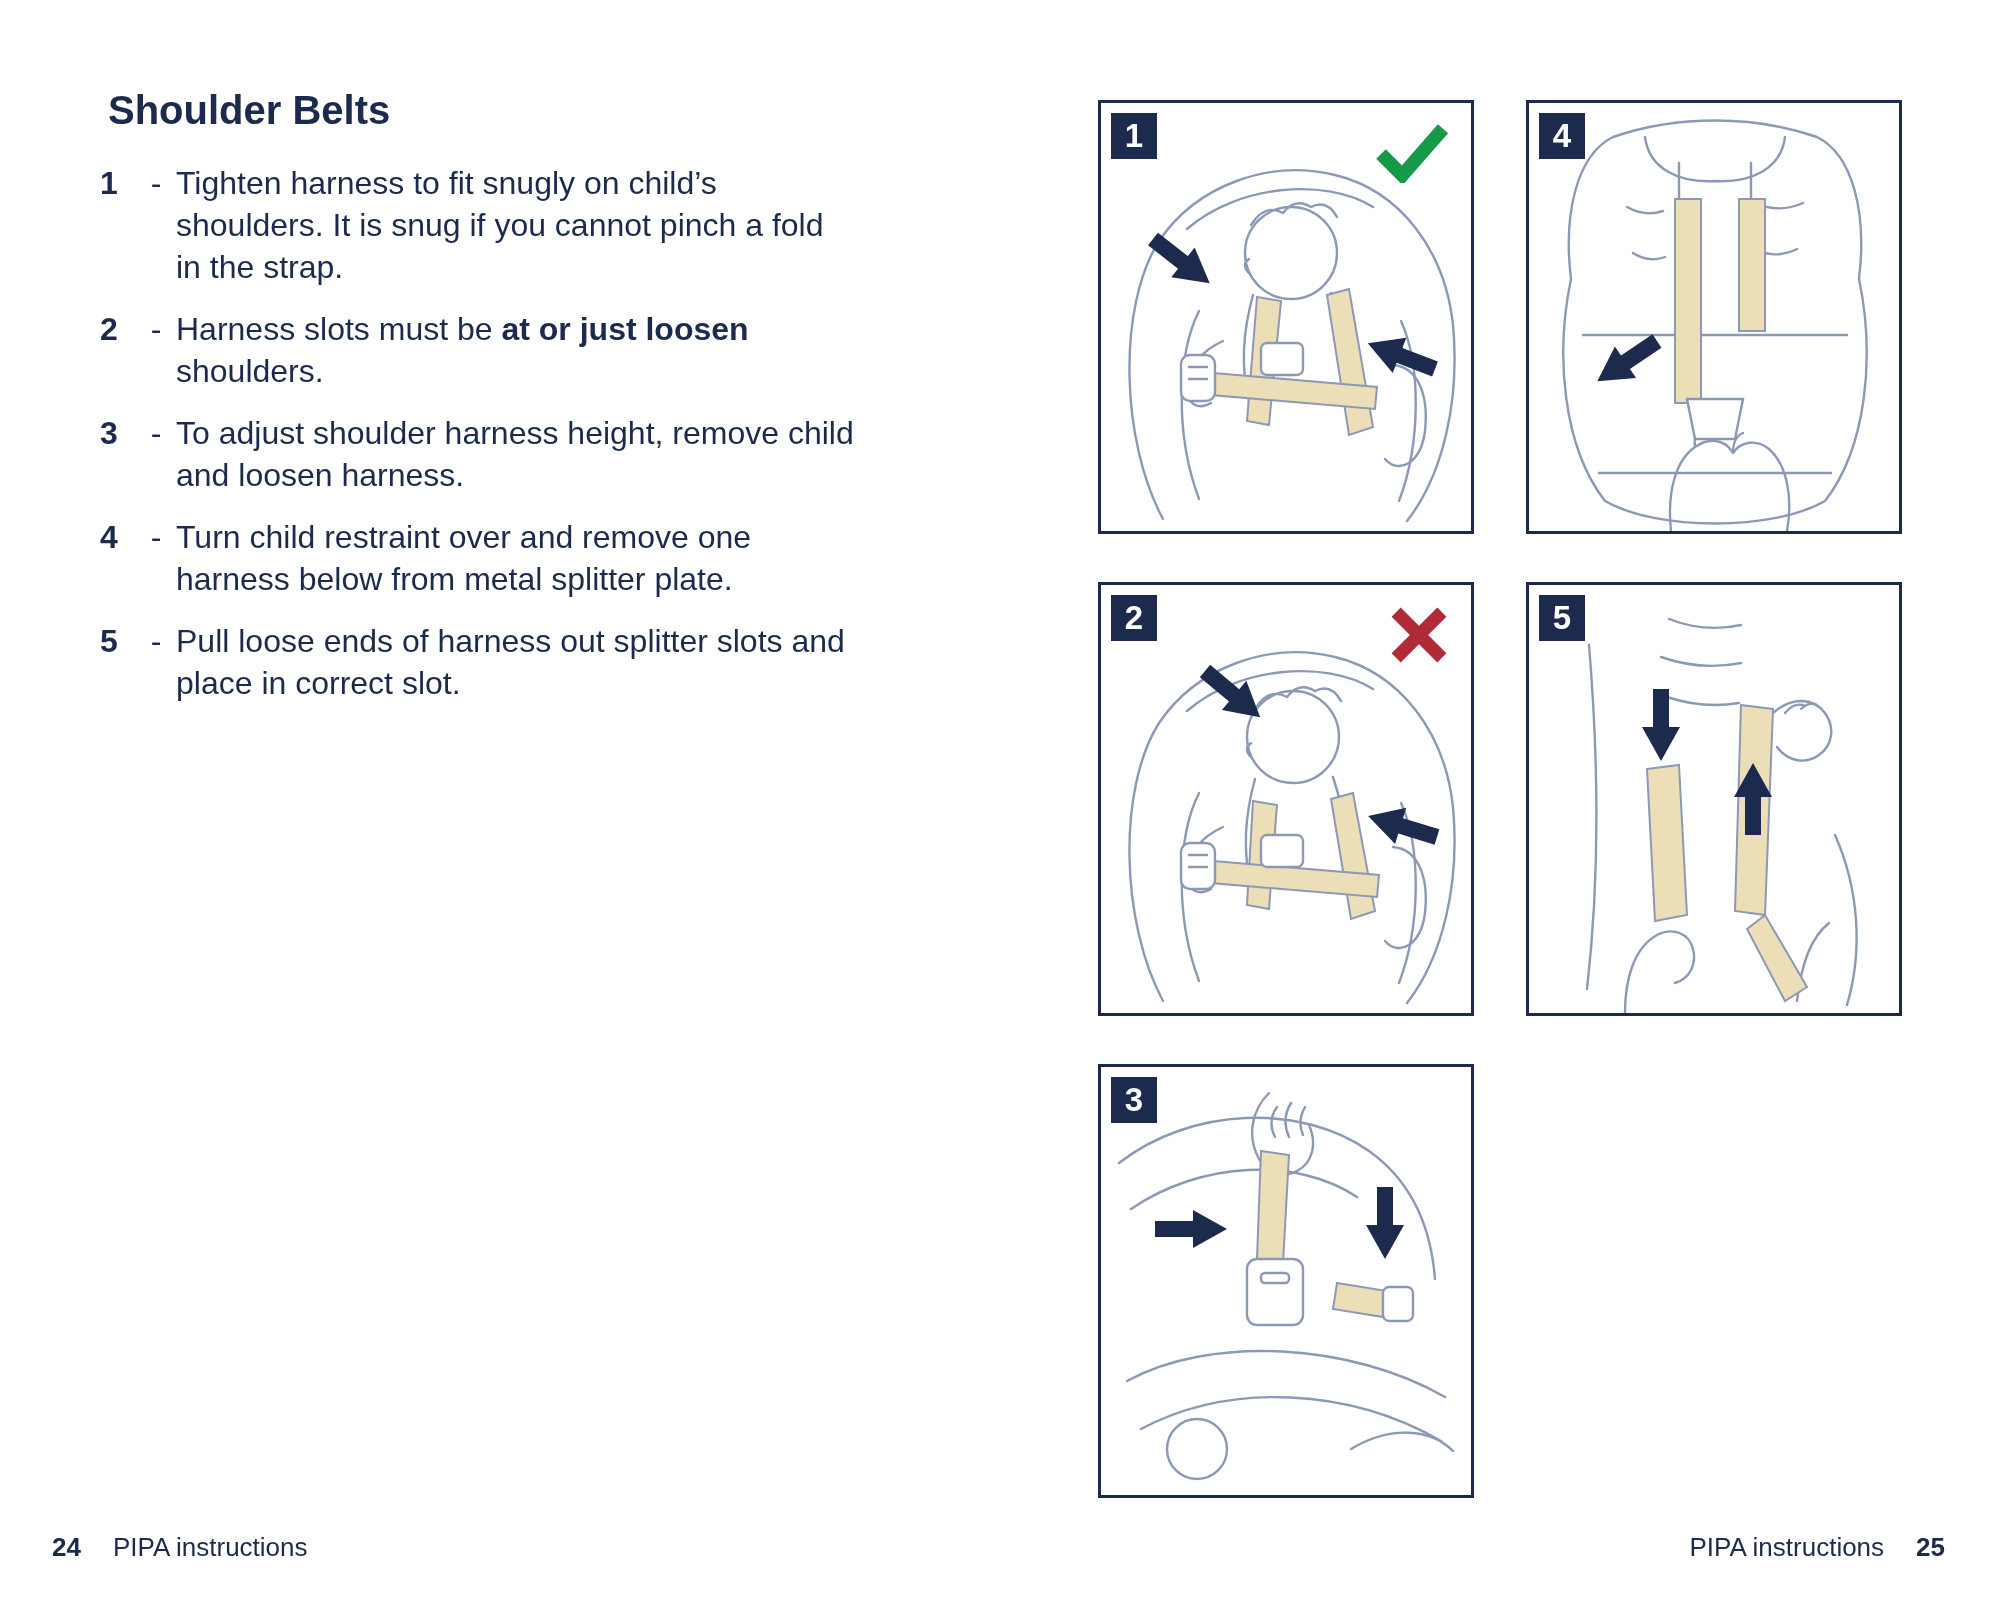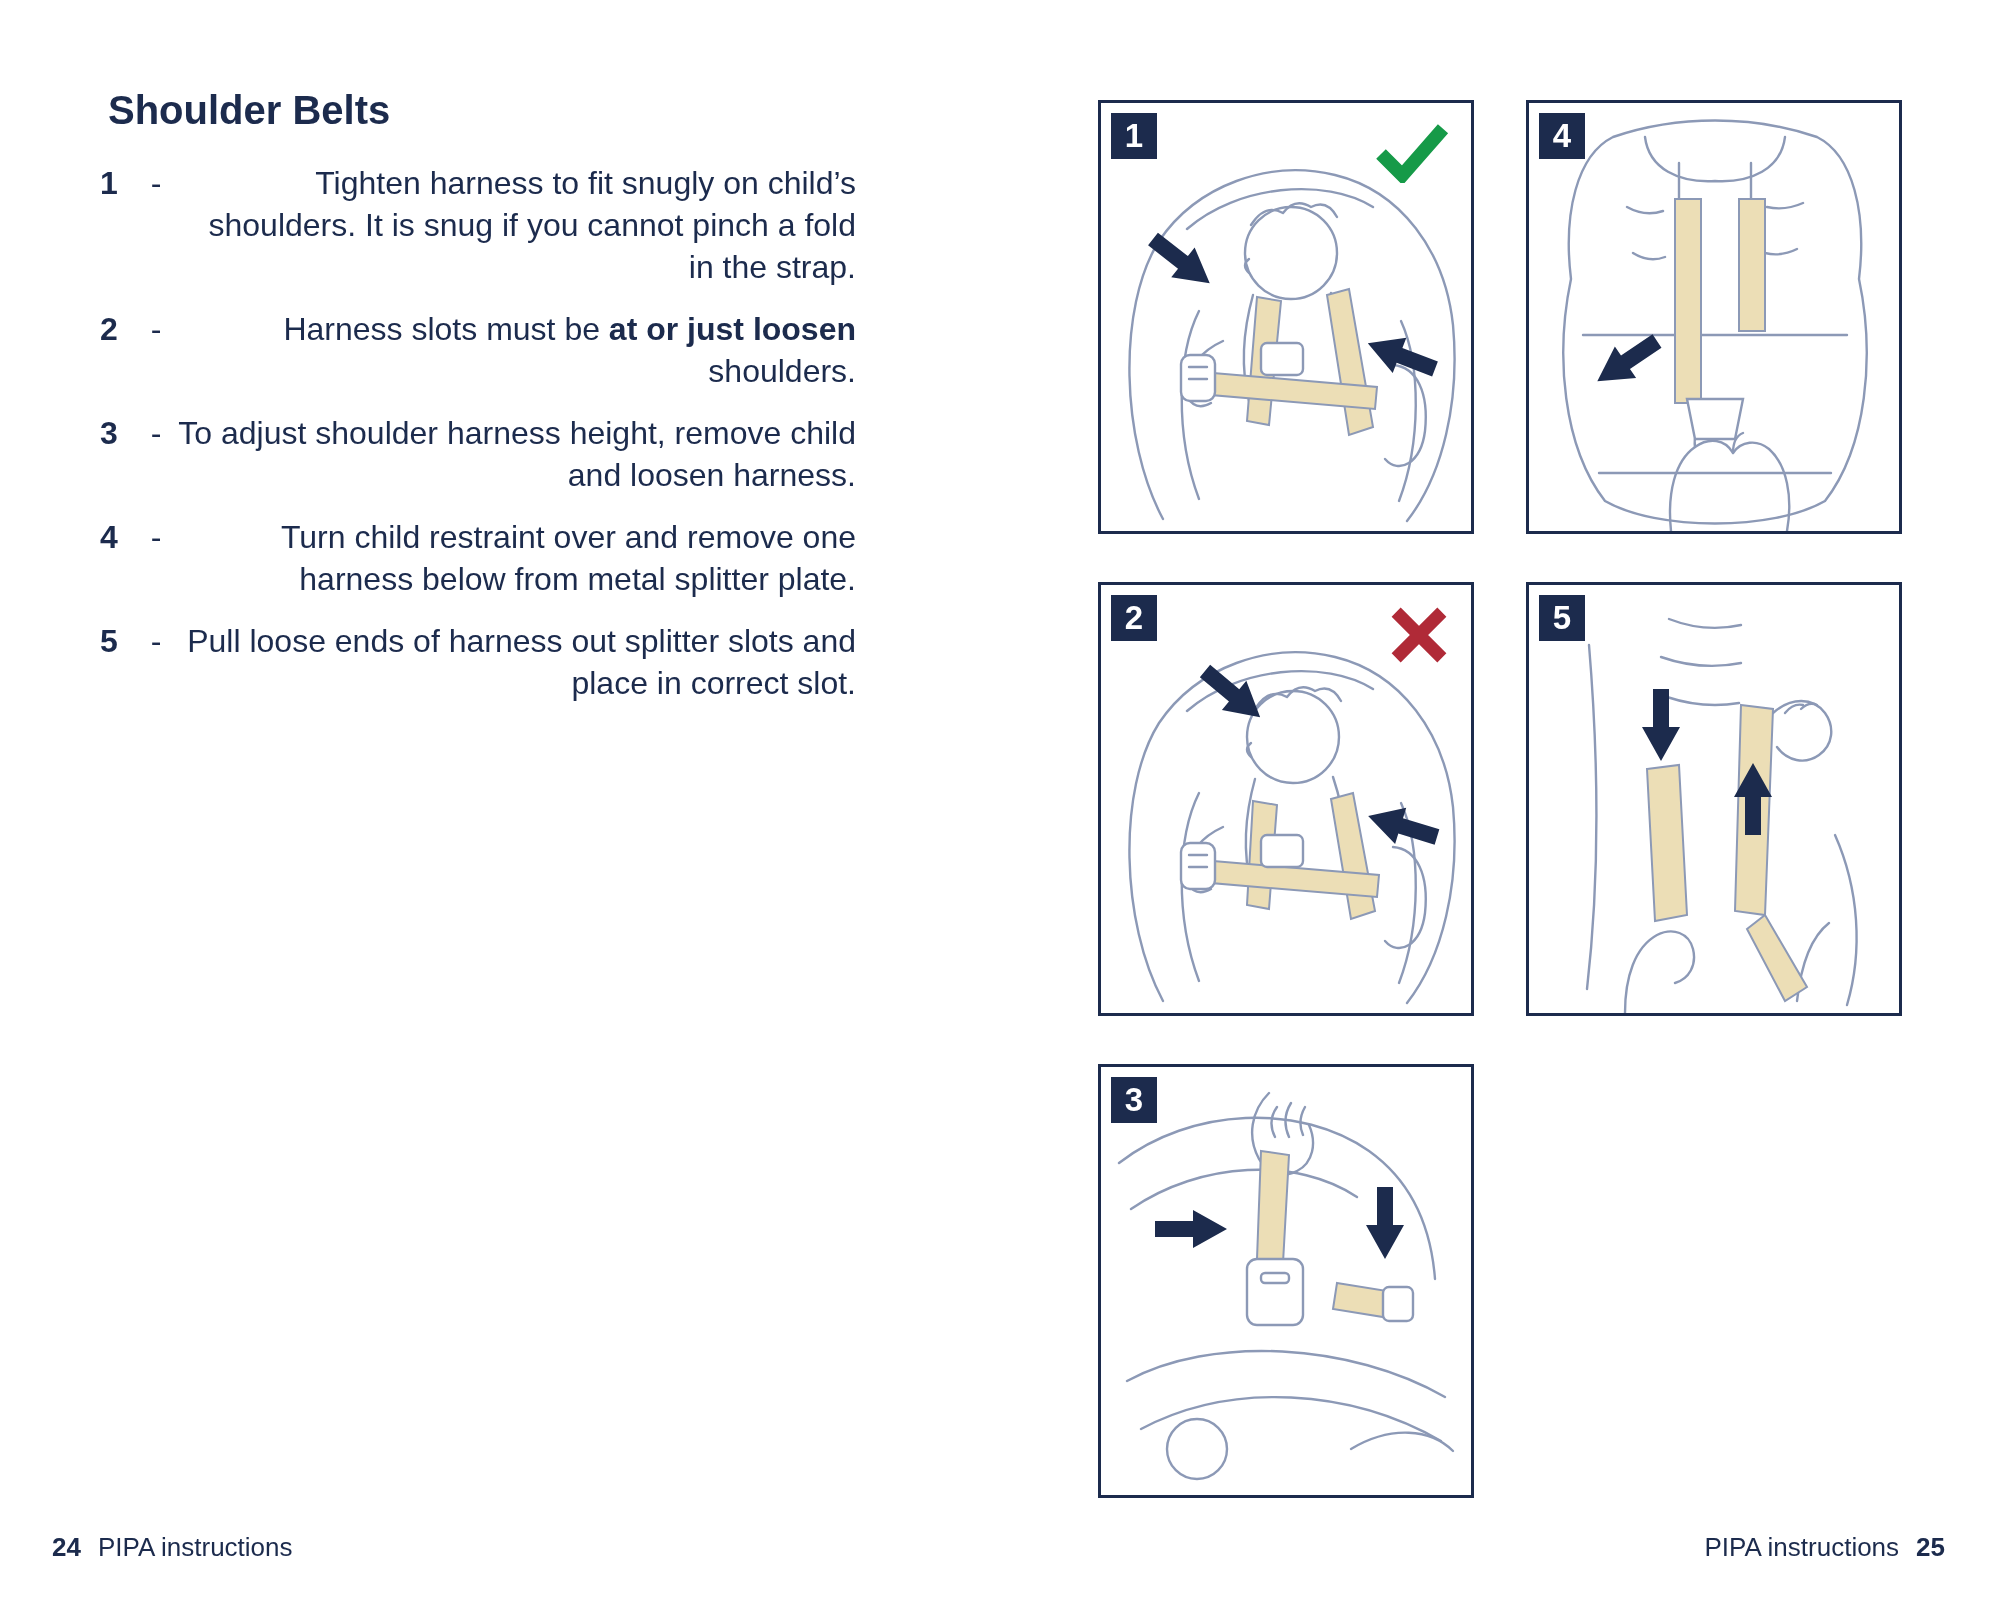--- a/index.html
+++ b/index.html
@@ -19,21 +19,21 @@
     font-family:"Liberation Sans", sans-serif;
     color:var(--navy);
   }
 
   
   .text-col{position:absolute;left:100px;top:88px;width:800px;}
   h1{font-size:40px;line-height:1.1;margin:0 0 30px 8px;color:var(--navy);}
   .item{display:flex;align-items:flex-start;margin-bottom:20px;font-size:32px;line-height:42px;}
   .item .num{width:36px;font-weight:bold;flex:none;}
   .item .dash{width:40px;text-align:center;flex:none;}
-  .item .txt{width:680px;text-align:right;}
+  .item .txt{width:680px;}
   .item .txt strong{font-weight:bold;}
 
   
   .panel{
     position:absolute;
     width:376px;height:434px;
     border:3px solid var(--navy);
     background:#fff;
   }
   .panel .art{position:absolute;left:0;top:0;width:100%;height:100%;}
@@ -50,21 +50,21 @@
   .mark.check path{fill:none;stroke:var(--green);stroke-width:14;}
   .mark.cross path{fill:none;stroke:var(--red);stroke-width:14;}
 
   
   .ln, .ln path, .ln circle{fill:none;stroke:var(--line);stroke-width:2.4;stroke-linecap:round;stroke-linejoin:round;}
   .strap{fill:var(--strap);stroke:var(--line);stroke-width:2;}
   .hw{fill:#ffffff;stroke:var(--line);stroke-width:2.4;}
   .arrow path{fill:var(--navy);stroke:none;}
 
   
-  .footer{position:absolute;top:1532px;font-size:26px;display:flex;gap:17px;align-items:flex-end;}
+  .footer{position:absolute;top:1532px;font-size:26px;display:flex;gap:32px;align-items:flex-end;}
   .footer.left{left:52px;}
   .footer.right{right:55px;}
   .footer strong{font-weight:bold;}
 </style>
 </head>
 <body>
 
 <div class="text-col">
   <h1>Shoulder Belts</h1>
 

